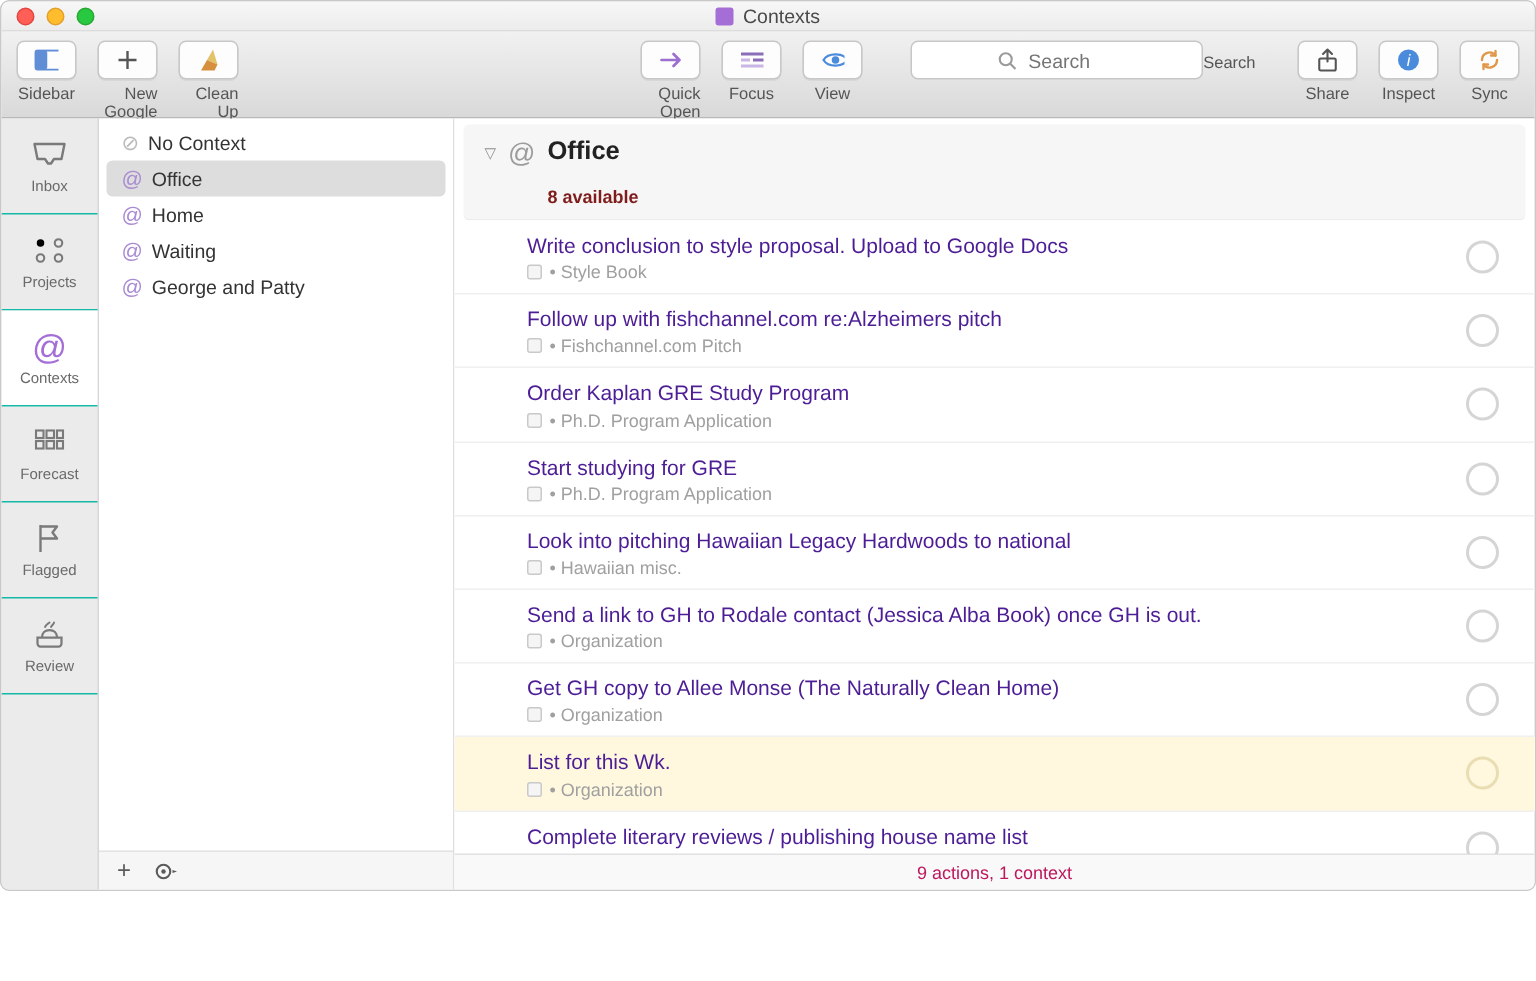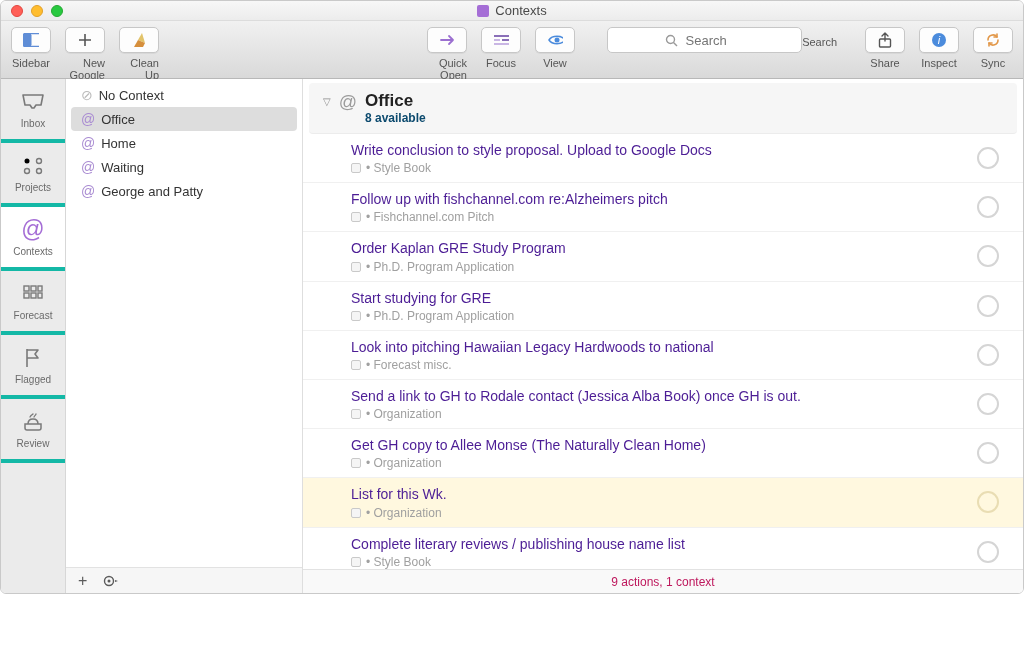--- a/index.html
+++ b/index.html
@@ -24,41 +24,41 @@
   .tspacer-lg { flex:0 0 240px; }
   .tspacer-grow { flex:1; }
   .searchwrap { display:flex; flex-direction:row; align-items:center; width:230px;}
   .searchfield { width:230px; height:26px; border:1px solid #c7c7c7; border-radius:5px; background:#fff; display:flex; align-items:center; justify-content:center; gap:6px; color:#9a9a9a; font-size:13px;}
   .searchfield input { border:none; outline:none; width:60px; font-size:13px; background:transparent; text-align:left; }
   .ico { width:16px; height:16px; display:inline-flex; align-items:center; justify-content:center;}
 
   
   .body { flex:1; display:flex; min-height:0;}
   .nav { width:65px; background:#ebebeb; border-right:1px solid #d7d7d7; display:flex; flex-direction:column; }
-  .navitem { height:64px; display:flex; flex-direction:column; align-items:center; justify-content:center; gap:4px; border-bottom:4px solid #14b8a6; cursor:pointer;}
+  .navitem { height:64px; display:flex; flex-direction:column; align-items:center; justify-content:center; gap:4px; border-bottom:1px solid #14b8a6; cursor:pointer;}
   .navitem.active { background:#fff; }
   .navitem .nico { width:24px; height:24px; display:flex; align-items:center; justify-content:center; color:#7a7a7a;}
   .navitem.active .nico { color:#a56ed6; }
   .navitem .nlabel { font-size:10px; color:#6a6a6a;}
 
   .contexts-col { width:237px; background:#fff; border-right:1px solid #dedede; display:flex; flex-direction:column; }
   .ctx-list { flex:1; padding-top:4px;}
   .ctx-item { height:24px; display:flex; align-items:center; gap:6px; padding:0 10px; font-size:13px; color:#333; border-radius:4px; margin:0 5px; cursor:pointer;}
   .ctx-item.selected { background:#dddddd; }
   .ctx-at { color:#a98bd2; font-size:14px; font-weight:400;}
   .ctx-no { color:#bbbbbb; font-size:14px;}
   .ctx-footer { height:26px; border-top:1px solid #e2e2e2; background:#f6f6f6; display:flex; align-items:center; gap:16px; padding:0 12px; color:#5b5b5b;}
 
   .main { flex:1; display:flex; flex-direction:column; background:#fff; min-width:0;}
   .main-header { display:flex; align-items:flex-start; padding:8px 10px 8px 14px; gap:8px; border-bottom:1px solid #ececec; background:#f6f6f6; margin:4px 6px 0 6px; border-radius:4px;}
   .mh-disclosure { color:#8c8c8c; font-size:10px; margin-top:5px;}
   .mh-at { color:#9c9c9c; font-size:18px; margin-top:1px;}
   .mh-text { display:flex; flex-direction:column;}
   .mh-title { font-size:17px; font-weight:700; color:#222;}
-  .mh-sub { font-size:12px; color:#0c4a6e; font-weight:600; margin-top:0;}
+  .mh-sub { font-size:12px; color:#7f1d1d; font-weight:600; margin-top:13px;}
 
   .task-list { flex:1; overflow:auto; }
   .task { display:flex; align-items:flex-start; padding:7px 14px 7px 48px; border-bottom:1px solid #f0f0f0; position:relative;}
   .task.highlight { background:#fff8df; }
   .task-content { flex:1; min-width:0;}
   .task-title { font-size:14px; color:#4c1d95; line-height:1.3;}
   .task-sub { font-size:12px; color:#a0a0a0; margin-top:2px; display:flex; align-items:center; gap:5px;}
   .proj-ico { width:10px; height:10px; border:1px solid #c9c9c9; border-radius:2px; display:inline-block; background:#f5f5f5;}
   .task-check { width:22px; height:22px; border:2px solid #d5d5d5; border-radius:50%; margin-left:12px; margin-right:10px; flex-shrink:0; cursor:pointer; margin-top:6px;}
   .task.highlight .task-check { border-color:#e9ddb3; }
@@ -349,21 +349,21 @@
                 <span>• Ph.D. Program Application</span>
               </div>
             </div>
             <div class="task-check"></div>
           </div>
           <div class="task">
             <div class="task-content">
               <div class="task-title">Look into pitching Hawaiian Legacy Hardwoods to national</div>
               <div class="task-sub">
                 <span class="proj-ico"></span>
-                <span>• Forecast misc.</span>
+                <span>• Hawaiian misc.</span>
               </div>
             </div>
             <div class="task-check"></div>
           </div>
           <div class="task">
             <div class="task-content">
               <div class="task-title">Send a link to GH to Rodale contact (Jessica Alba Book) once GH is out.</div>
               <div class="task-sub">
                 <span class="proj-ico"></span>
                 <span>• Organization</span>

